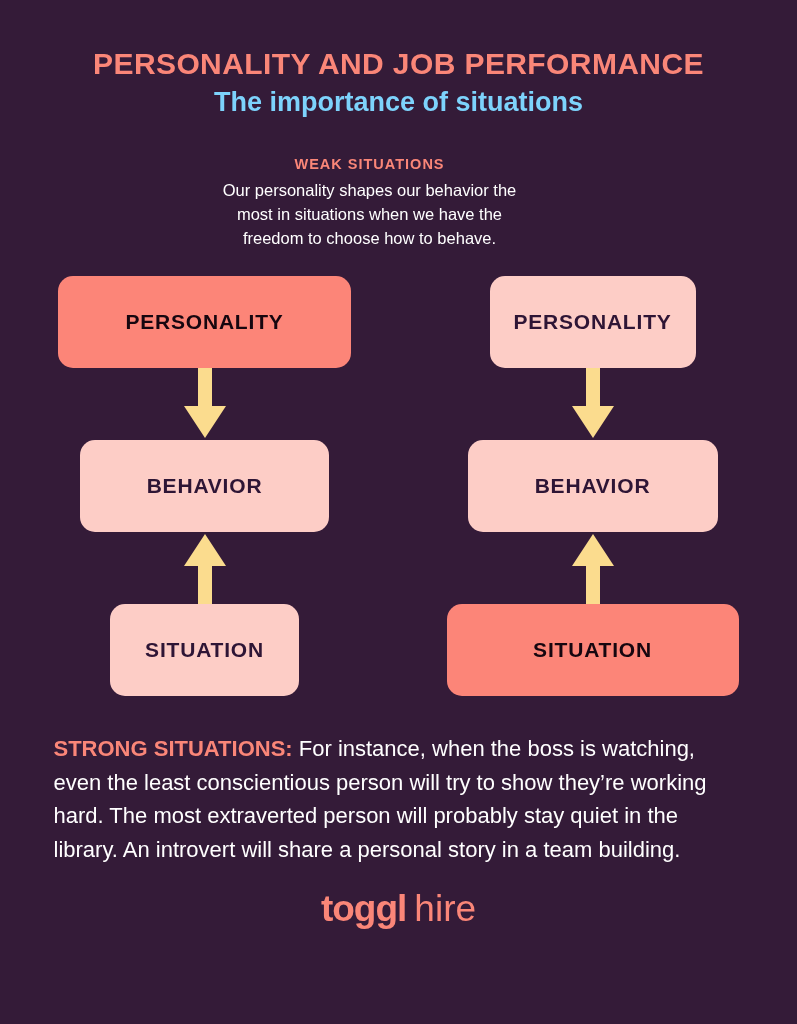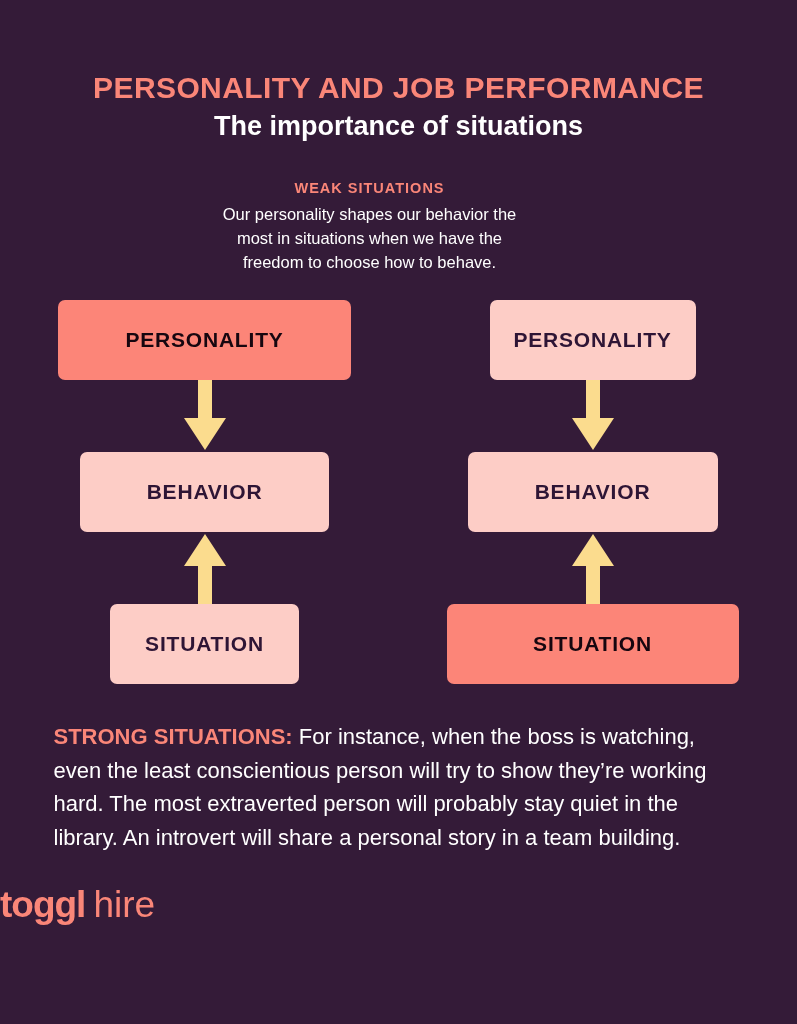--- a/index.html
+++ b/index.html
@@ -11,33 +11,33 @@
     height: 1024px;
     background: #341b38;
     font-family: "Liberation Sans", sans-serif;
     overflow: hidden;
     position: relative;
   }
 
   
   .header {
     text-align: center;
-    padding-top: 72px;
+    padding-top: 48px;
   }
   .title {
     color: #fa8678;
     font-size: 30px;
     font-weight: bold;
     letter-spacing: 0.4px;
     line-height: 1.05;
     margin: 0;
     text-transform: uppercase;
   }
   .subtitle {
-    color: #ffffff;
+    color: #7dd3fc;
     font-size: 27px;
     font-weight: bold;
     line-height: 1.15;
     margin: 7px 0 0 0;
   }
 
   
   .columns {
     display: flex;
     justify-content: center;
@@ -74,22 +74,22 @@
   }
   .flow {
     width: 330px;
     display: flex;
     flex-direction: column;
     align-items: center;
   }
   .flow.left  { margin-right: 58px; }
 
   .node {
-    border-radius: 7px;
-    height: 80px;
+    border-radius: 15px;
+    height: 92px;
     display: flex;
     align-items: center;
     justify-content: center;
     box-sizing: border-box;
   }
   .node-label {
     font-size: 21px;
     font-weight: bold;
     letter-spacing: 0.8px;
     text-transform: uppercase;
@@ -116,21 +116,22 @@
     font-size: 22px;
     line-height: 1.52;
   }
   .footer-note .lead {
     color: #fa8678;
     font-weight: bold;
     text-transform: uppercase;
   }
 
   .logo {
-    margin-top: 32px;
+    text-align: center;
+    margin-top: 24px;
     line-height: 1;
   }
   .logo-toggl {
     color: #fa8678;
     font-size: 37px;
     font-weight: bold;
     letter-spacing: -1px;
   }
   .logo-hire {
     color: #fa8678;

